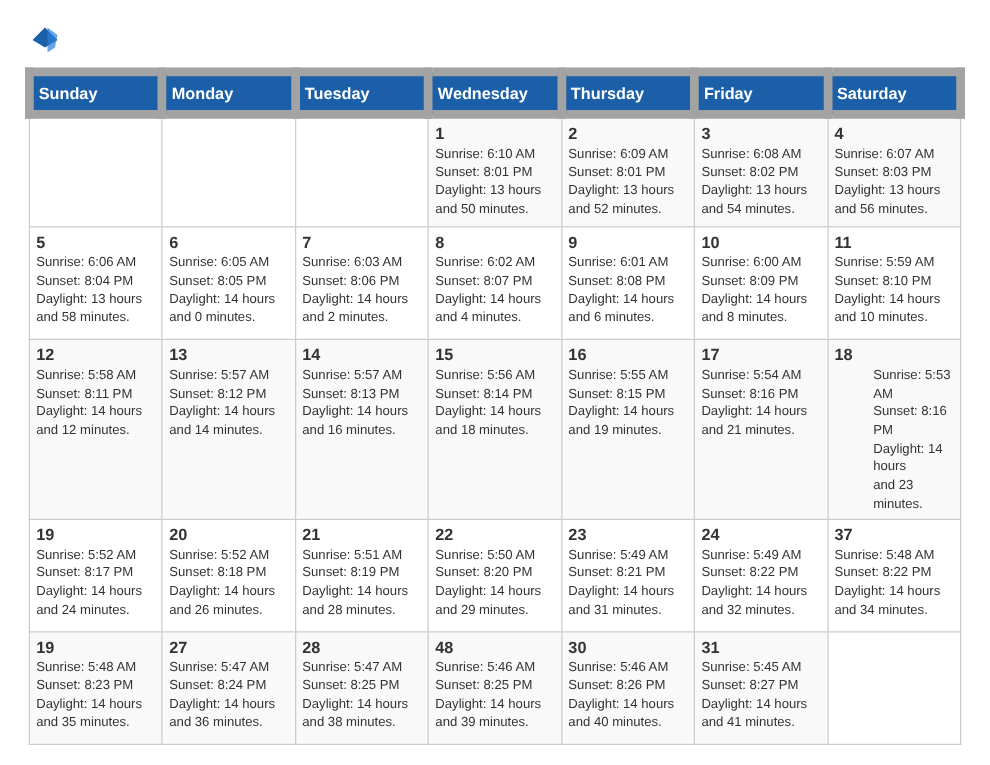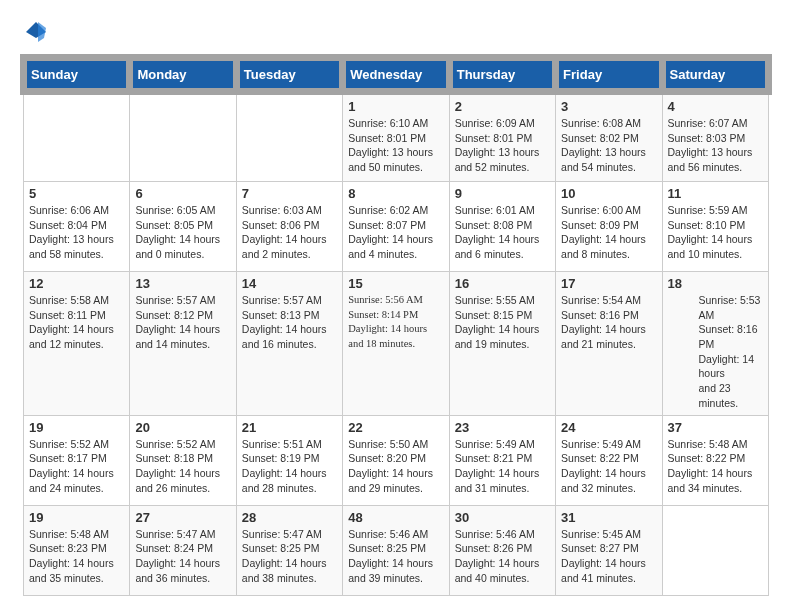--- a/index.html
+++ b/index.html
@@ -224,21 +224,21 @@
         </td>
         <td>
           <div class="cell-date">14</div>
           <div class="cell-info" style="white-space: pre-line;">Sunrise: 5:57 AM
 Sunset: 8:13 PM
 Daylight: 14 hours
 and 16 minutes.</div>
         </td>
         <td>
           <div class="cell-date">15</div>
-          <div class="cell-info" style="white-space: pre-line; font-family: Liberation Serif, serif;">Sunrise: 5:56 AM
+          <div class="cell-info" style="white-space: pre-line;">Sunrise: 5:56 AM
 Sunset: 8:14 PM
 Daylight: 14 hours
 and 18 minutes.</div>
         </td>
         <td>
           <div class="cell-date">16</div>
           <div class="cell-info" style="white-space: pre-line;">Sunrise: 5:55 AM
 Sunset: 8:15 PM
 Daylight: 14 hours
 and 19 minutes.</div>

